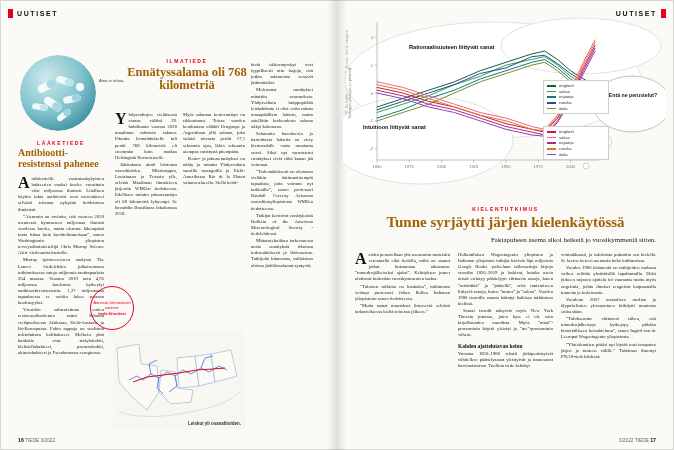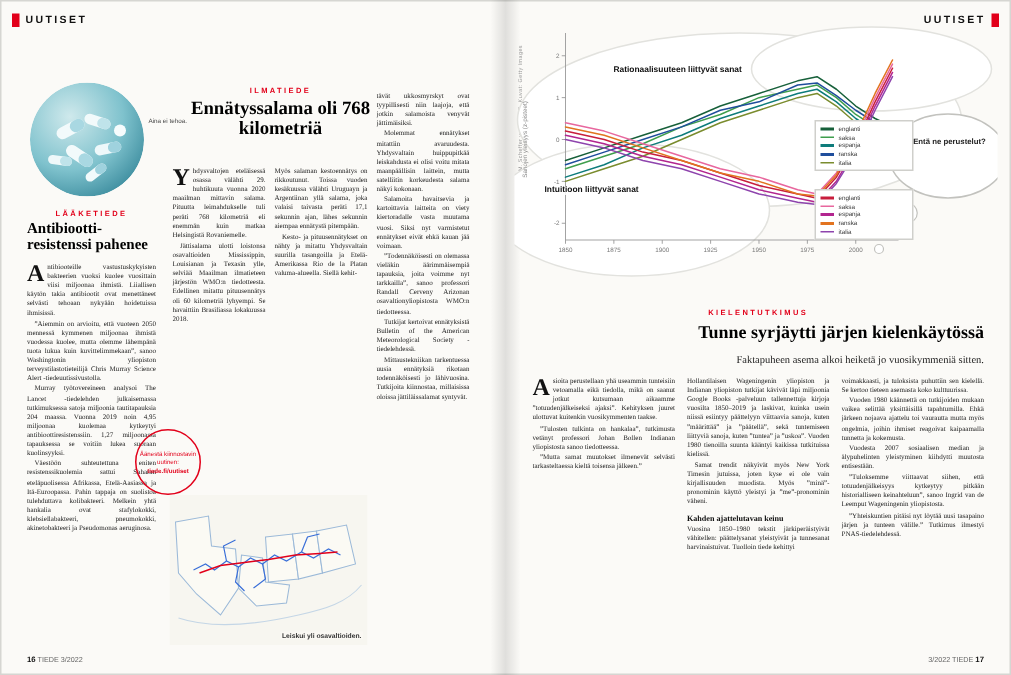--- a/index.html
+++ b/index.html
@@ -10,21 +10,21 @@
   .page-left{left:0;}
   .page-right{left:337px;}
   .gutter{position:absolute;left:327px;top:0;width:20px;height:450px;pointer-events:none;
     background:linear-gradient(to right,rgba(0,0,0,0),rgba(0,0,0,.11) 50%,rgba(0,0,0,0));}
   .pgheader{position:absolute;top:9px;display:flex;align-items:center;gap:4px;
     font-family:"Liberation Sans",sans-serif;font-size:7px;font-weight:bold;
     letter-spacing:1.6px;color:#111;}
   .redblock{width:5px;height:9px;background:#e2001a;display:inline-block;}
   .kicker{font-family:"Liberation Sans",sans-serif;font-size:5px;font-weight:bold;
     letter-spacing:1.6px;color:#e2001a;text-align:center;position:absolute;}
-  .headline{position:absolute;font-weight:bold;line-height:1.05;color:#000000;}
+  .headline{position:absolute;font-weight:bold;line-height:1.05;color:#a16207;}
   .bodycol{position:absolute;font-size:4.7px;line-height:1.3;text-align:justify;
     color:#222;overflow:hidden;}
   .bodycol p{margin:0 0 1px 0;}
   .bodycol p + p{text-indent:5px;}
   .dropcap{float:left;font-weight:bold;font-size:16px;line-height:12.5px;padding:1px 2px 0 0;color:#111;}
   .subhead{font-weight:bold;font-size:5.4px;margin:4px 0 1px 0;color:#111;}
   .figure-circle{position:absolute;left:20px;top:55px;width:76px;height:76px;border-radius:50%;overflow:hidden;}
   .pills-caption{position:absolute;left:99px;top:78px;width:26px;font-family:"Liberation Sans",sans-serif;
     font-size:4.2px;line-height:1.25;color:#444;}
   .poll-circle{position:absolute;left:90px;top:286px;width:44px;height:44px;border:1px solid #e2001a;
@@ -43,21 +43,21 @@
     font-size:5.6px;color:#111;background:rgba(255,255,255,.85);padding:0 2px;}
   .legend-box{position:absolute;width:58px;background:#fff;border:0.5px solid #cfcfcb;
     padding:2px 3px;font-family:"Liberation Sans",sans-serif;font-size:4.2px;color:#333;}
   .legend-row{display:flex;align-items:center;gap:3px;line-height:1.35;}
   .legend-swatch{display:inline-block;width:9px;height:1.6px;flex:0 0 auto;}
   .bubble-text{position:absolute;left:265px;top:92px;width:62px;text-align:center;
     font-family:"Liberation Sans",sans-serif;font-size:5.2px;font-weight:bold;color:#222;line-height:1.25;}
   .standfirst{position:absolute;text-align:center;font-size:7px;color:#222;}
   .ab-title{left:18px;top:148px;width:86px;font-size:10px;}
   .li-title{left:112px;top:66px;width:150px;font-size:12.5px;text-align:center;}
-  .rt-title{left:18px;top:215px;width:301px;font-size:12px;text-align:right;}
+  .rt-title{left:18px;top:215px;width:301px;font-size:15px;text-align:center;}
 </style>
 </head>
 <body>
 
 <div class="spread">
 
   <div class="page page-left">
 
     <div class="pgheader" style="left:8px;">
       <span class="redblock"></span>

